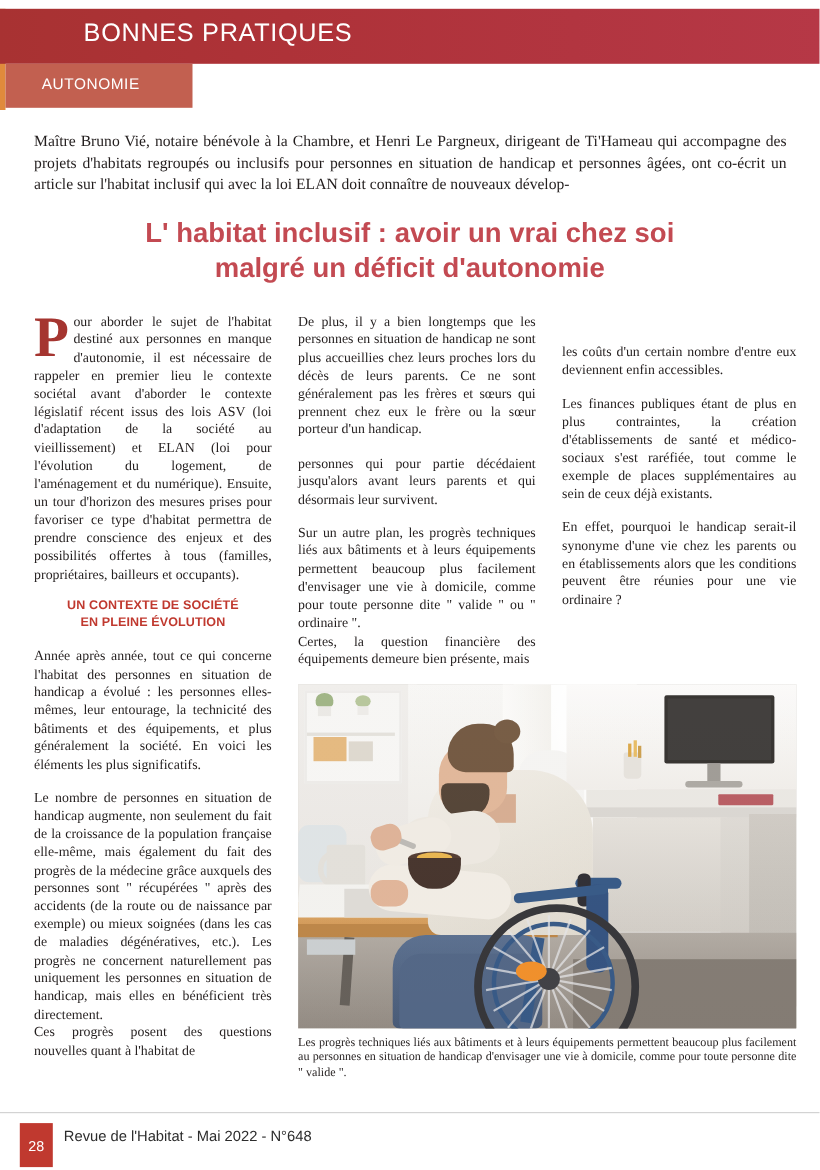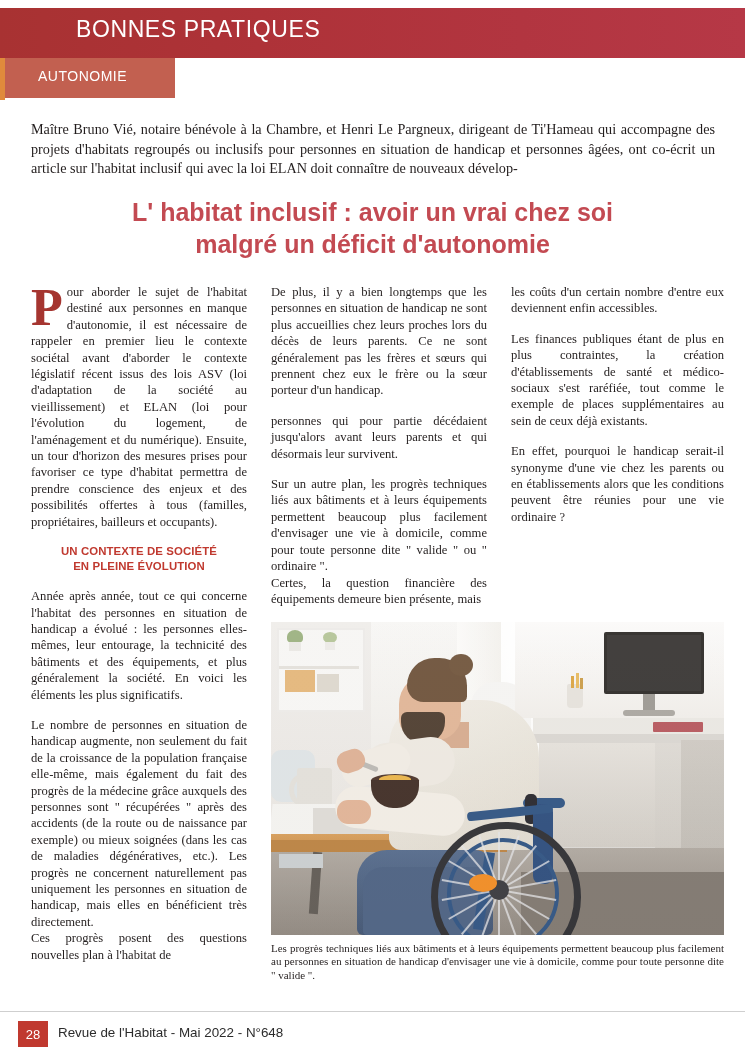--- a/index.html
+++ b/index.html
@@ -82,21 +82,21 @@
   .col {
     position: absolute;
     top: 284px;
     font-size: 12.6px;
     line-height: 16.4px;
     color: #231e1e;
     text-align: justify;
   }
   #col-1 { left: 31px;  width: 216px; }
   #col-2 { left: 271px; width: 216px; }
-  #col-3 { left: 511px; width: 213px; }
+  #col-3 { left: 511px; width: 213px; margin-top: 28px; }
 
   .col p { margin: 0 0 14px 0; }
   .col p.tight { margin-bottom: 0; }
 
   #dropcap {
     float: left;
     font-family: "Liberation Serif", serif;
     font-size: 52px;
     line-height: 41px;
     font-weight: bold;
@@ -246,21 +246,21 @@
   
   #footer-rule {
     position: absolute;
     left: 0; top: 1011px;
     width: 745px; height: 1px;
     background: #cfcfcf;
   }
   #footer-page-badge {
     position: absolute;
     left: 18px; top: 1021px;
-    width: 30px; height: 26px;
+    width: 30px; height: 40px;
     background: #c0392f;
     color: #ffffff;
     font-family: "Liberation Sans", sans-serif;
     font-size: 13px;
     display: flex;
     align-items: center;
     justify-content: center;
   }
   #footer-source {
     position: absolute;
@@ -289,21 +289,21 @@
 </div>
 
 <div class="col" id="col-1">
   <p><span id="dropcap">P</span><span>our aborder le sujet de l'habitat destiné aux personnes en manque d'autonomie, il est nécessaire de rappeler en premier lieu le contexte sociétal avant d'aborder le contexte législatif récent issus des lois ASV (loi d'adaptation de la société au vieillissement) et ELAN (loi pour l'évolution du logement, de l'aménagement et du numérique). Ensuite, un tour d'horizon des mesures prises pour favoriser ce type d'habitat permettra de prendre conscience des enjeux et des possibilités offertes à tous (familles, propriétaires, bailleurs et occupants).</span></p>
   <div class="section-head">
     <div>UN CONTEXTE DE SOCIÉTÉ</div>
     <div>EN PLEINE ÉVOLUTION</div>
   </div>
   <p>Année après année, tout ce qui concerne l'habitat des personnes en situation de handicap a évolué : les personnes elles-mêmes, leur entourage, la technicité des bâtiments et des équipements, et plus généralement la société. En voici les éléments les plus significatifs.</p>
   <p class="tight">Le nombre de personnes en situation de handicap augmente, non seulement du fait de la croissance de la population française elle-même, mais également du fait des progrès de la médecine grâce auxquels des personnes sont " récupérées " après des accidents (de la route ou de naissance par exemple) ou mieux soignées (dans les cas de maladies dégénératives, etc.). Les progrès ne concernent naturellement pas uniquement les personnes en situation de handicap, mais elles en bénéficient très directement.</p>
-  <p>Ces progrès posent des questions nouvelles plan à l'habitat de</p>
+  <p>Ces progrès posent des questions nouvelles quant à l'habitat de</p>
 </div>
 
 <div class="col" id="col-2">
   <p>De plus, il y a bien longtemps que les personnes en situation de handicap ne sont plus accueillies chez leurs proches lors du décès de leurs parents. Ce ne sont généralement pas les frères et sœurs qui prennent chez eux le frère ou la sœur porteur d'un handicap.</p>
   <p>personnes qui pour partie décédaient jusqu'alors avant leurs parents et qui désormais leur survivent.</p>
   <p class="tight">Sur un autre plan, les progrès techniques liés aux bâtiments et à leurs équipements permettent beaucoup plus facilement d'envisager une vie à domicile, comme pour toute personne dite " valide " ou " ordinaire ".</p>
   <p>Certes, la question financière des équipements demeure bien présente, mais</p>
 </div>
 
 <div class="col" id="col-3">

